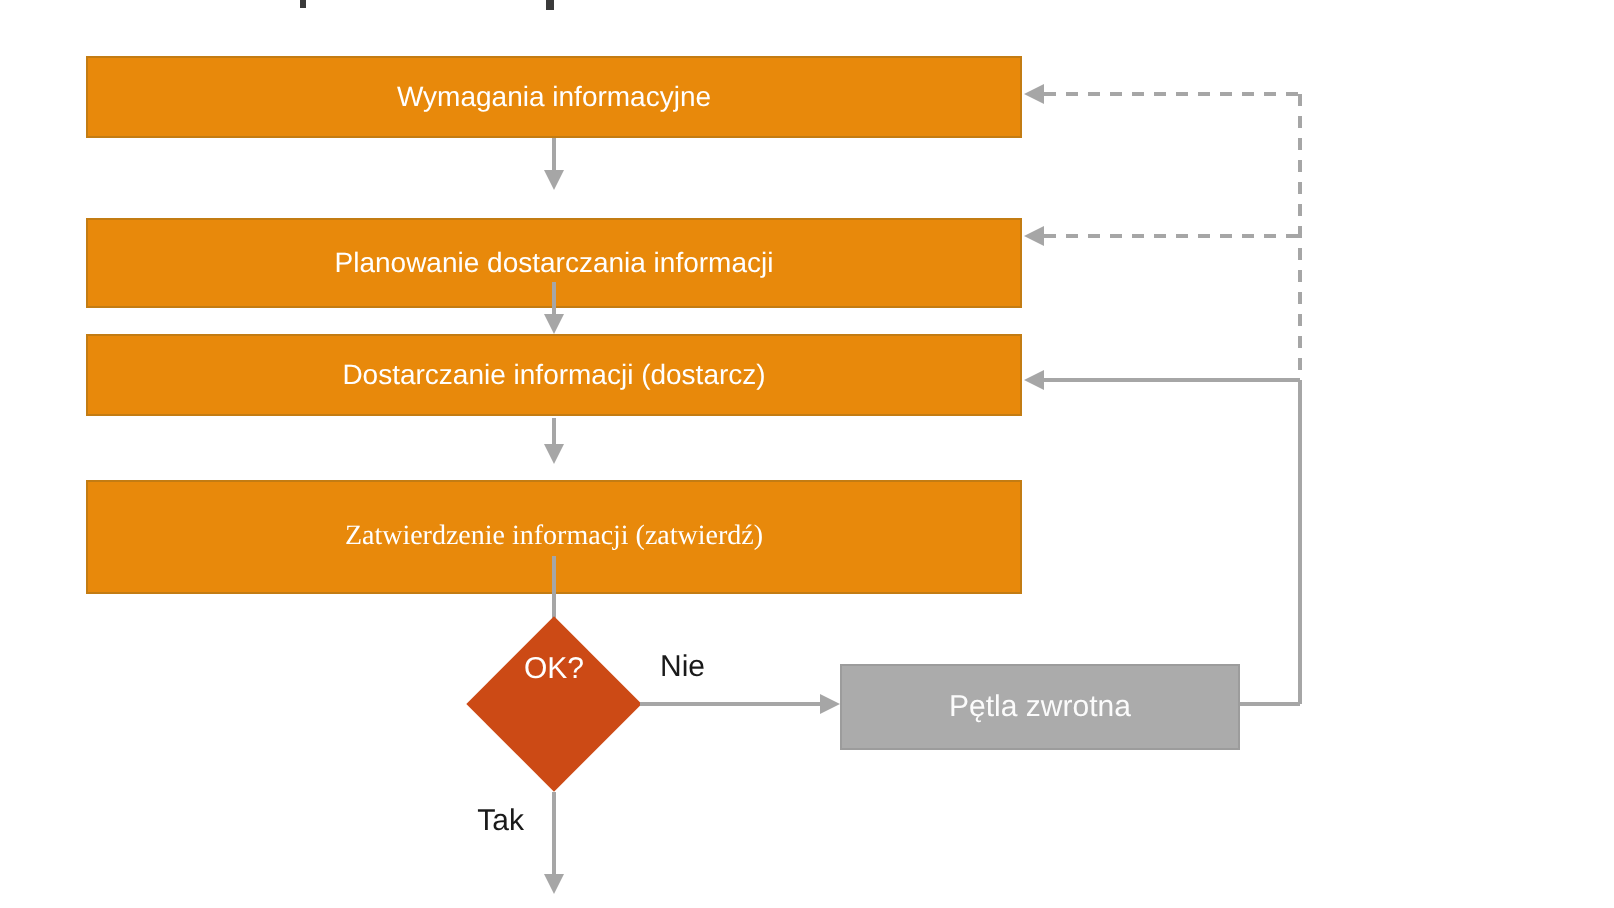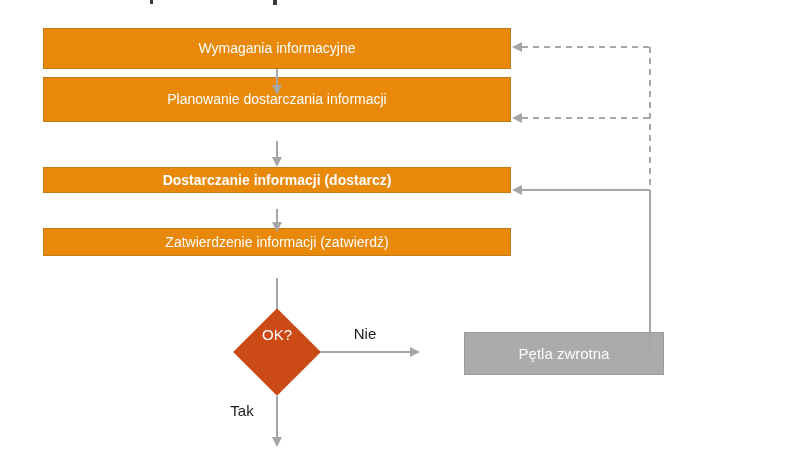--- a/index.html
+++ b/index.html
@@ -24,23 +24,23 @@
     position:absolute;
     left:43px;width:468px;
     background:var(--orange);
     border:1px solid rgba(170,115,25,0.6);
     box-sizing:border-box;
     display:flex;flex-direction:column;justify-content:center;align-items:center;
     color:var(--boxtext);
     font-size:14px;line-height:19px;text-align:center;
   }
   .pbox1{top:28px;height:41px;}
-  .pbox2{top:77px;height:45px;}
-  .pbox3{top:167px;height:26px;font-weight:bold;}
-  .pbox4{top:228px;height:28px;}
+  .pbox2{top:109px;height:45px;}
+  .pbox3{top:167px;height:41px;}
+  .pbox4{top:240px;height:57px;font-family:Liberation Serif, serif;}
 
   .line-v{position:absolute;width:2px;background:var(--line);}
   .line-h{position:absolute;height:2px;background:var(--line);}
 
   .dash-h{
     position:absolute;height:2px;
     background:repeating-linear-gradient(to right, var(--line) 0 6px, transparent 6px 11px);
   }
   .dash-v{
     position:absolute;width:2px;
@@ -66,29 +66,29 @@
     color:var(--boxtext);font-size:15px;
   }
 
   .fbox{
     position:absolute;
     left:420px;top:332px;width:200px;height:43px;
     background:var(--graybox);
     border:1px solid #9c9c9c;
     box-sizing:border-box;
     display:flex;align-items:center;justify-content:center;
-    color:#FBFBFB;font-size:15px;margin-left:44px;
+    color:#FBFBFB;font-size:15px;
   }
 
   .edge-label{
     position:absolute;
     color:var(--labeltext);font-size:15px;
   }
-  .label-nie{left:330px;top:325px;width:70px;text-align:center;}
-  .label-tak{left:222px;top:402px;width:40px;text-align:center;}
+  .label-nie{left:330px;top:325px;width:70px;text-align:left;}
+  .label-tak{left:222px;top:402px;width:40px;text-align:right;}
 </style>
 </head>
 <body>
 
 <div class="canvas">
 
   <div class="frag" style="left:150px;top:0;width:3px;height:4px;"></div>
   <div class="frag" style="left:273px;top:0;width:4px;height:5px;"></div>
 
   <div class="pbox pbox1">

